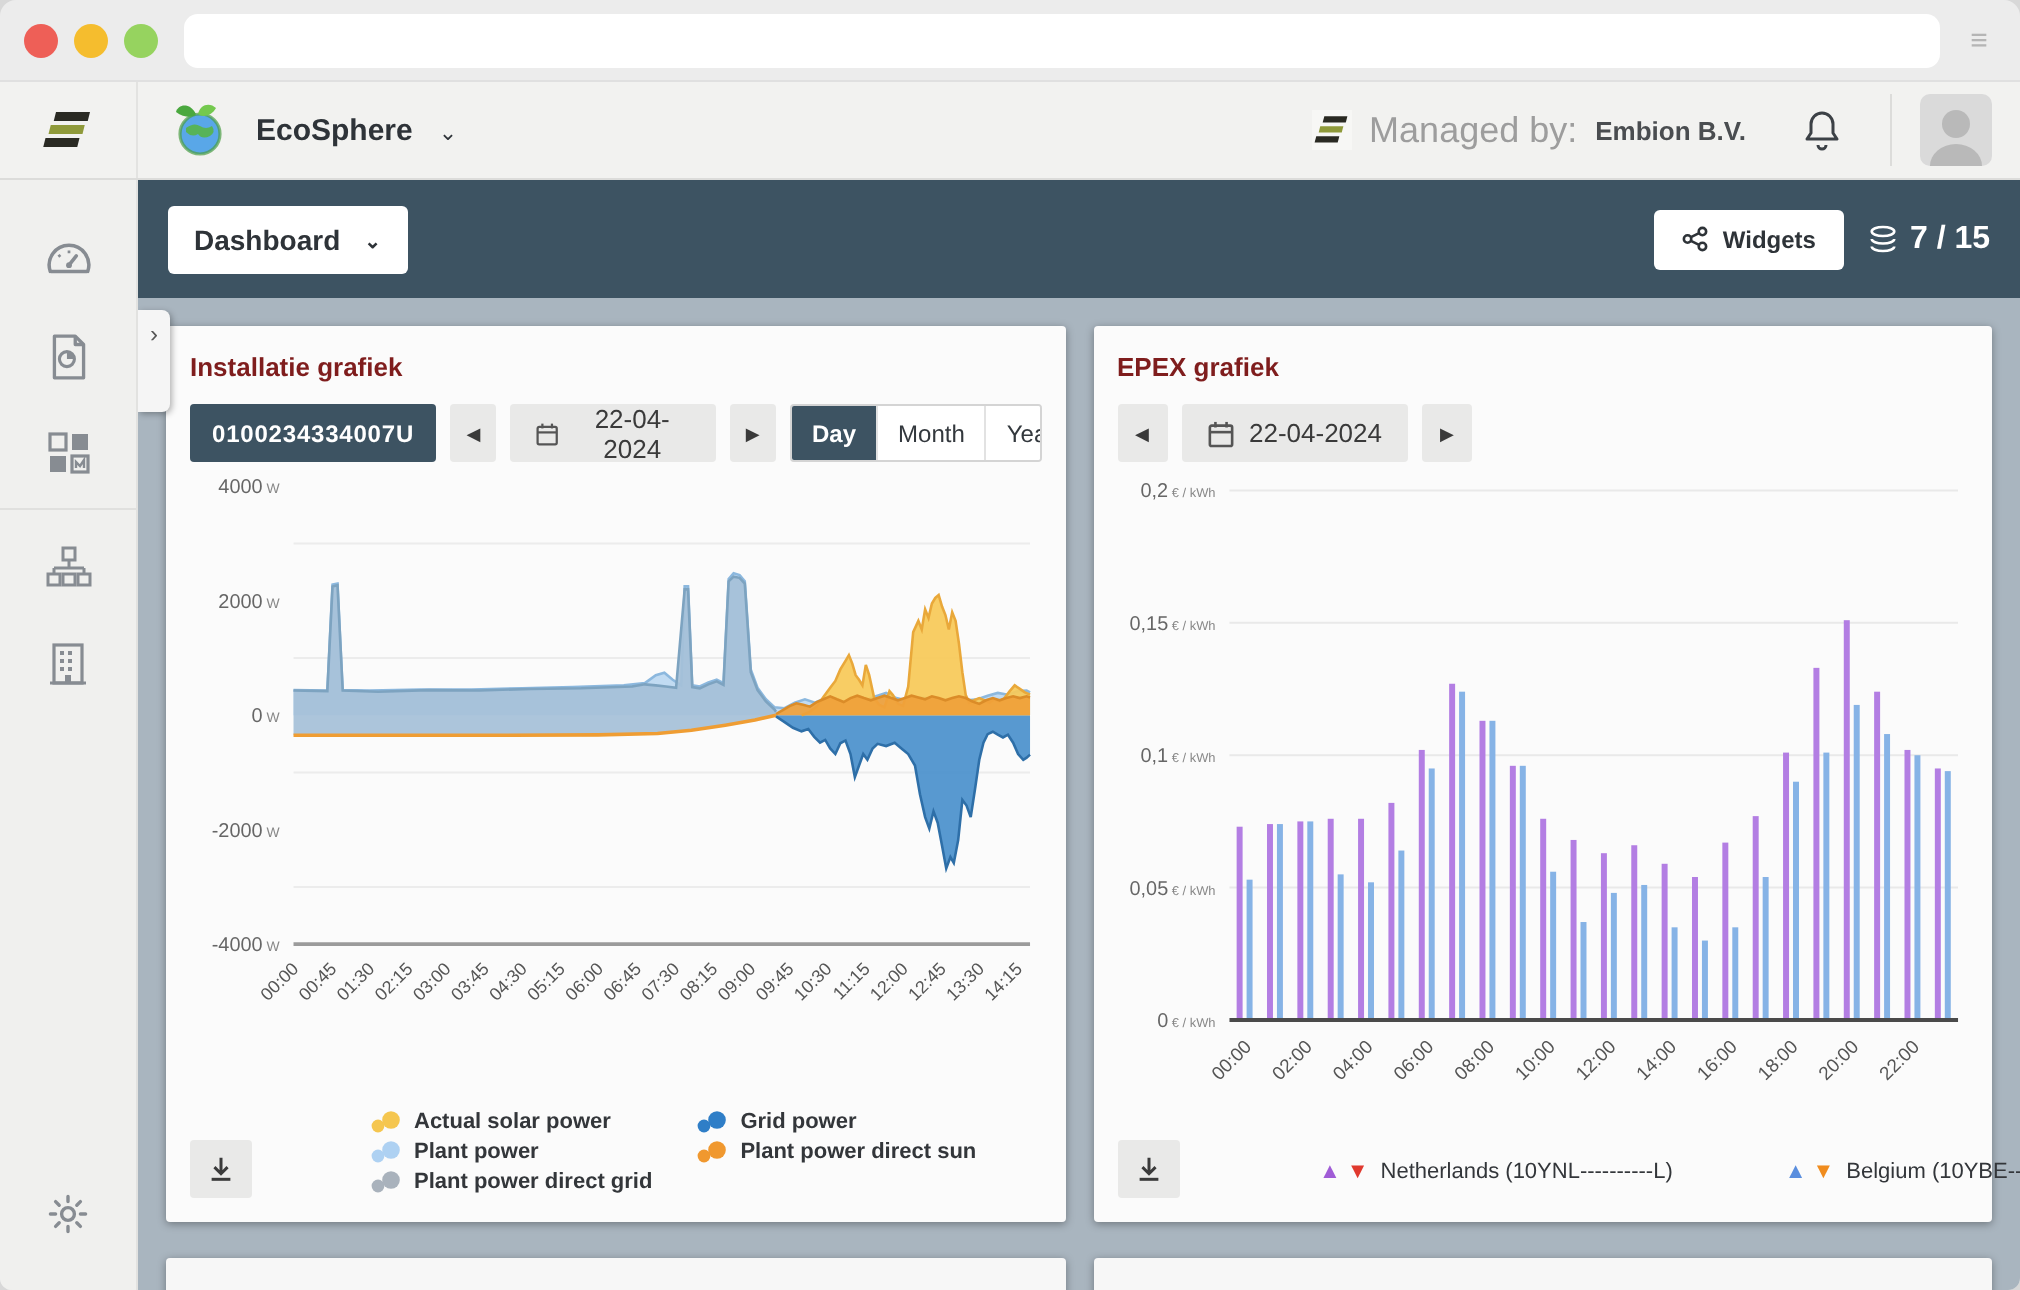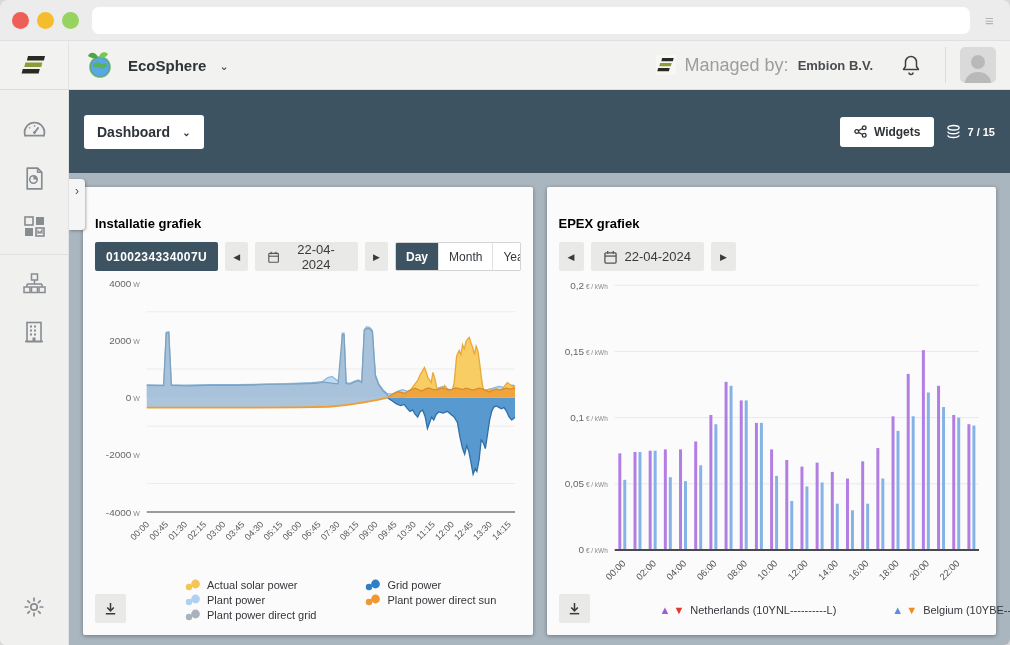--- a/index.html
+++ b/index.html
@@ -26,47 +26,47 @@
   .avatar-cell{width:64px;border-left:1px solid #dcdcda;display:flex;align-items:center;justify-content:center;cursor:pointer;}
   .avatar{width:36px;height:36px;border-radius:5px;background:#dadada;overflow:hidden;display:flex;align-items:flex-end;justify-content:center;}
   
   .app-body{flex:1;display:flex;min-height:0;}
   .sidebar{width:68px;background:#f0f0ee;border-right:1px solid #e2e2e0;display:flex;flex-direction:column;align-items:center;padding-top:16px;flex:0 0 auto;}
   .side-icon{width:68px;height:48px;display:flex;align-items:center;justify-content:center;cursor:pointer;color:#878c92;}
   .side-div{width:68px;border-top:1px solid #e0e0de;margin:4px 0;}
   .side-spacer{flex:1;}
   .main{flex:1;display:flex;flex-direction:column;min-width:0;}
   
-  .toolbar{height:59px;background:#3d5362;display:flex;align-items:center;padding:12px 15px;flex:0 0 auto;}
+  .toolbar{height:59px;background:#3d5362;display:flex;align-items:center;padding:0 15px;flex:0 0 auto;}
   .dash-btn{background:#fff;border:none;height:34px;border-radius:3px;padding:0 13px;font-size:14px;font-weight:bold;color:#2e3338;display:flex;align-items:center;gap:12px;cursor:pointer;font-family:inherit;}
   .dash-btn .chev{font-size:10px;}
   .toolbar-right{margin-left:auto;display:flex;align-items:center;gap:12px;}
   .btn-group{display:flex;background:#fff;border-radius:3px;overflow:hidden;height:30px;}
   .tb-btn{border:none;background:#fff;font-family:inherit;font-size:12px;font-weight:bold;color:#2e3338;padding:0 14px;display:flex;align-items:center;gap:7px;cursor:pointer;}
   .tb-btn + .tb-btn{border-left:1px solid #dedede;}
-  .layer-count{display:flex;align-items:center;gap:6px;color:#fff;font-size:11px;font-weight:bold;}
+  .layer-count{display:flex;align-items:center;gap:6px;color:#fff;font-size:16px;font-weight:bold;}
   
   .content{flex:1;background:#a9b5bf;padding:14px;display:grid;grid-template-columns:1fr 1fr;grid-template-rows:448px 60px;gap:18px 14px;overflow:hidden;position:relative;}
   .expander{position:absolute;left:0;top:6px;width:16px;height:46px;background:#f5f5f5;border-radius:0 4px 4px 0;box-shadow:1px 1px 3px rgba(0,0,0,.3);color:#555;font-size:12px;text-align:center;padding-top:5px;cursor:pointer;}
   .card{background:#fbfbfb;border-radius:2px;box-shadow:0 1px 4px rgba(0,0,0,.35);padding:13px 12px 8px;display:flex;flex-direction:column;min-width:0;}
   .card-stub{background:#f7f7f7;border-radius:2px;box-shadow:0 1px 4px rgba(0,0,0,.35);}
-  .card-title{font-size:13px;font-weight:bold;color:#000000;margin-top:16px;}
+  .card-title{font-size:13px;font-weight:bold;color:#7f1d1d;}
   .controls{display:flex;align-items:center;gap:7px;margin-top:11px;}
   .serial-btn{background:#3d5362;color:#fff;border:none;font-family:inherit;font-size:12px;font-weight:bold;height:29px;padding:0 11px;border-radius:2px;letter-spacing:.4px;cursor:pointer;}
   .nav-btn{background:#e9e9e8;border:none;width:25px;height:29px;border-radius:2px;color:#3a3a3a;font-size:9px;cursor:pointer;}
   .date-btn{background:#e9e9e8;border:none;height:29px;border-radius:2px;padding:0 13px;font-family:inherit;font-size:13px;color:#3a3a3a;display:flex;align-items:center;gap:8px;cursor:pointer;}
   .range-group{margin-left:auto;display:flex;border:1px solid #d4d4d4;border-radius:2px;overflow:hidden;height:27px;}
   .range-btn{border:none;background:#fff;font-family:inherit;font-size:12px;color:#33383d;padding:0 10px;cursor:pointer;}
   .range-btn + .range-btn{border-left:1px solid #e2e2e2;}
   .range-btn.active{background:#3d5362;color:#fff;font-weight:bold;}
   .chart-wrap{margin-top:6px;flex:1;min-height:0;}
   svg{font-family:"Liberation Sans",sans-serif;}
   .card-footer{display:flex;align-items:flex-end;padding:2px 0 4px;}
   .dl-btn{background:#e9e9e8;border:none;width:31px;height:29px;border-radius:2px;display:flex;align-items:center;justify-content:center;cursor:pointer;flex:0 0 auto;}
-  .legend-cols{display:flex;gap:48px;margin-left:58px;margin-bottom:2px;}
+  .legend-cols{display:flex;gap:21px;margin-left:58px;margin-bottom:2px;font-weight:bold;}
   .legend-col{display:flex;flex-direction:column;gap:3px;}
   .legend-item{display:flex;align-items:center;gap:6px;font-size:11px;color:#33363a;cursor:pointer;white-space:nowrap;}
   .legend-row{display:flex;gap:56px;margin-left:70px;margin-bottom:7px;}
   .tri{font-size:11px;line-height:1;}
 </style>
 </head>
 <body>
 
 <div class="browser">
 

